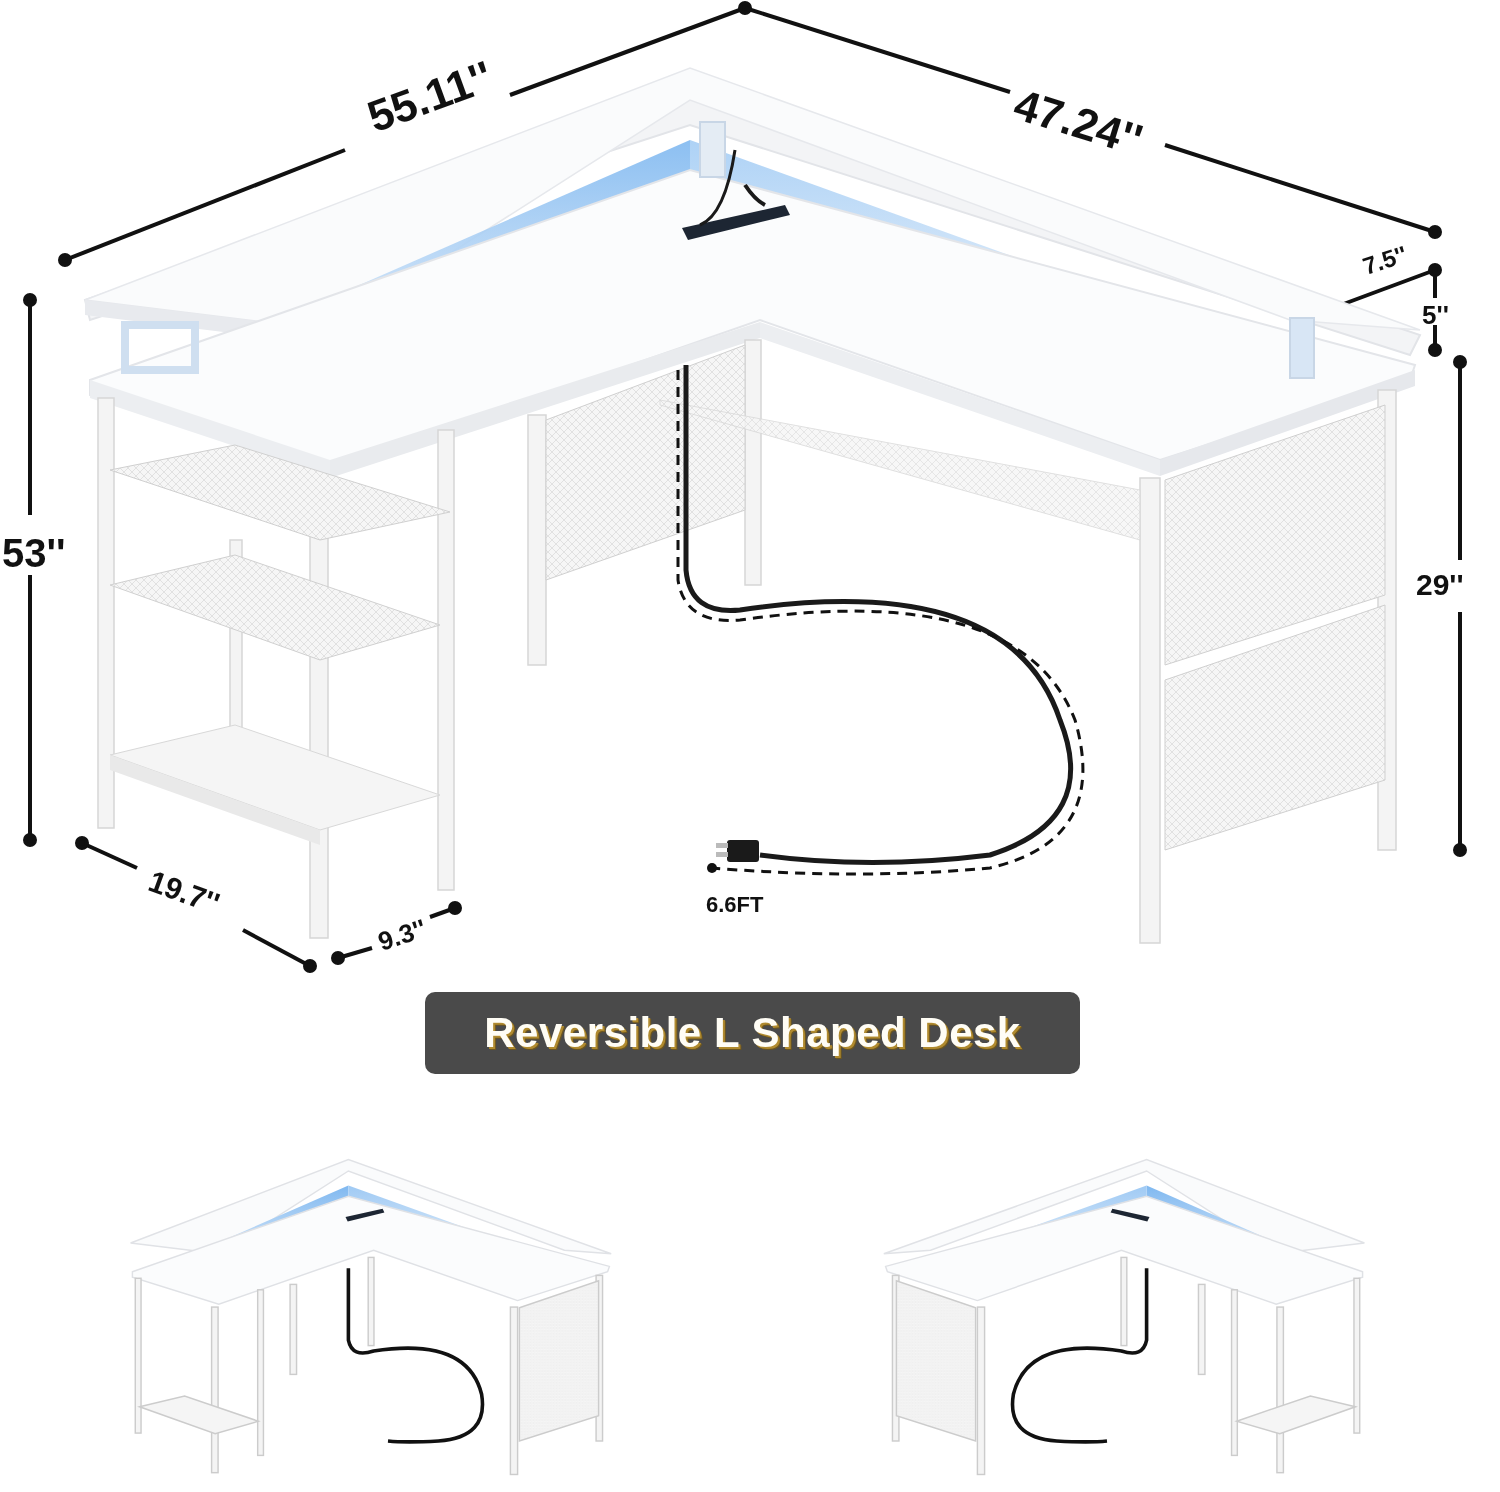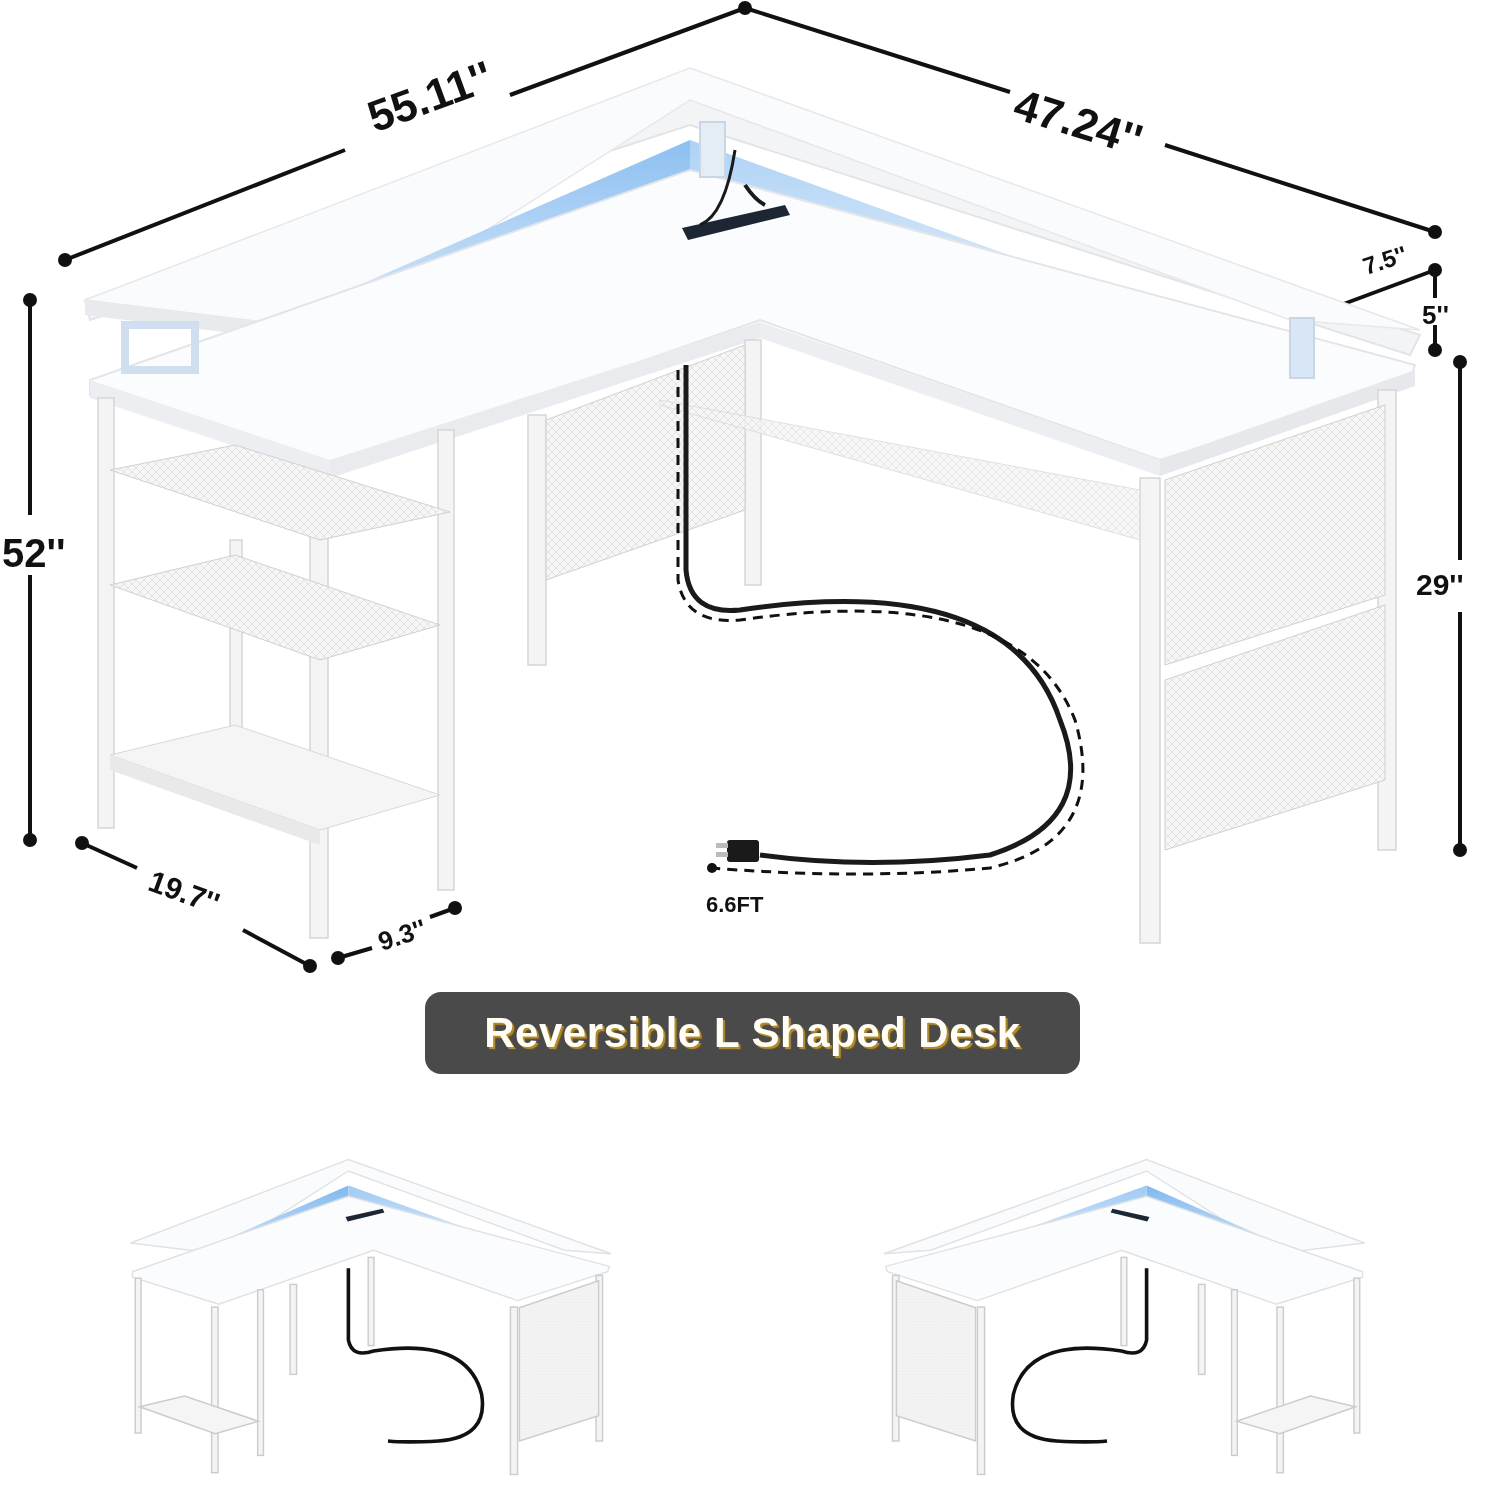--- a/index.html
+++ b/index.html
@@ -2,21 +2,21 @@
 <html><head>
   <meta charset="utf-8">
   <style>
     html, body { margin: 0; padding: 0; background: #ffffff; }
     body { width: 1500px; height: 1492px; position: relative; overflow: hidden; font-family: "Liberation Sans", sans-serif; }
     .canvas { position: absolute; left: 0; top: 0; width: 1500px; height: 1492px; }
     svg { position: absolute; left: 0; top: 0; }
     .dim-label { position: absolute; font-family: "Liberation Sans", sans-serif; font-weight: 700; color: #111; white-space: nowrap; line-height: 1; }
     .title-badge {
       position: absolute; left: 425px; top: 992px; width: 655px; height: 82px;
-      background: #4a4a4a; border-radius: 16px;
+      background: #4a4a4a; border-radius: 10px;
       display: flex; align-items: center; justify-content: center;
     }
     .title-text {
       font-family: "Liberation Sans", sans-serif; font-weight: 700; font-size: 42px;
       color: #fffdf5; letter-spacing: 0.5px;
       text-shadow: 2px 2px 0 #b08a2e, 3px 3px 0 #6b5520;
     }
   </style>
 </head>
 <body>
@@ -180,21 +180,21 @@
       <polygon points="110,755 235,725 440,795 320,830" fill="#f5f5f5" stroke="#ccc" stroke-width="4"></polygon>
       <polygon points="1165,480 1385,405 1385,780 1165,850" fill="url(#mesh)" stroke="#ccc" stroke-width="4"></polygon>
       <path d="M690 370 L690 570 Q700 620 760 600 Q1020 560 1060 720 Q1080 840 940 850 Q850 855 800 850" fill="none" stroke="#111" stroke-width="10"></path>
     </g>
   </svg>
 
   <div class="dim-label" style="left:362px; top:98px; font-size:44px; transform: rotate(-20deg); transform-origin: left top;">55.11''</div>
   <div class="dim-label" style="left:1022px; top:82px; font-size:44px; transform: rotate(17deg); transform-origin: left top;">47.24''</div>
   <div class="dim-label" style="left:1360px; top:256px; font-size:24px; transform: rotate(-18deg); transform-origin: left top;">7.5''</div>
   <div class="dim-label" style="left:1422px; top:302px; font-size:26px;">5''</div>
-  <div class="dim-label" style="left:2px; top:533px; font-size:40px;">52''</div>
+  <div class="dim-label" style="left:2px; top:533px; font-size:40px;">53''</div>
   <div class="dim-label" style="left:1416px; top:570px; font-size:30px;">29''</div>
   <div class="dim-label" style="left:155px; top:866px; font-size:30px; transform: rotate(20deg); transform-origin: left top;">19.7''</div>
   <div class="dim-label" style="left:375px; top:930px; font-size:26px; transform: rotate(-18deg); transform-origin: left top;">9.3''</div>
   <div class="dim-label" style="left:706px; top:894px; font-size:22px;">6.6FT</div>
 
   <div class="title-badge">
     <span class="title-text">Reversible L Shaped Desk</span>
   </div>
 </div>
 

